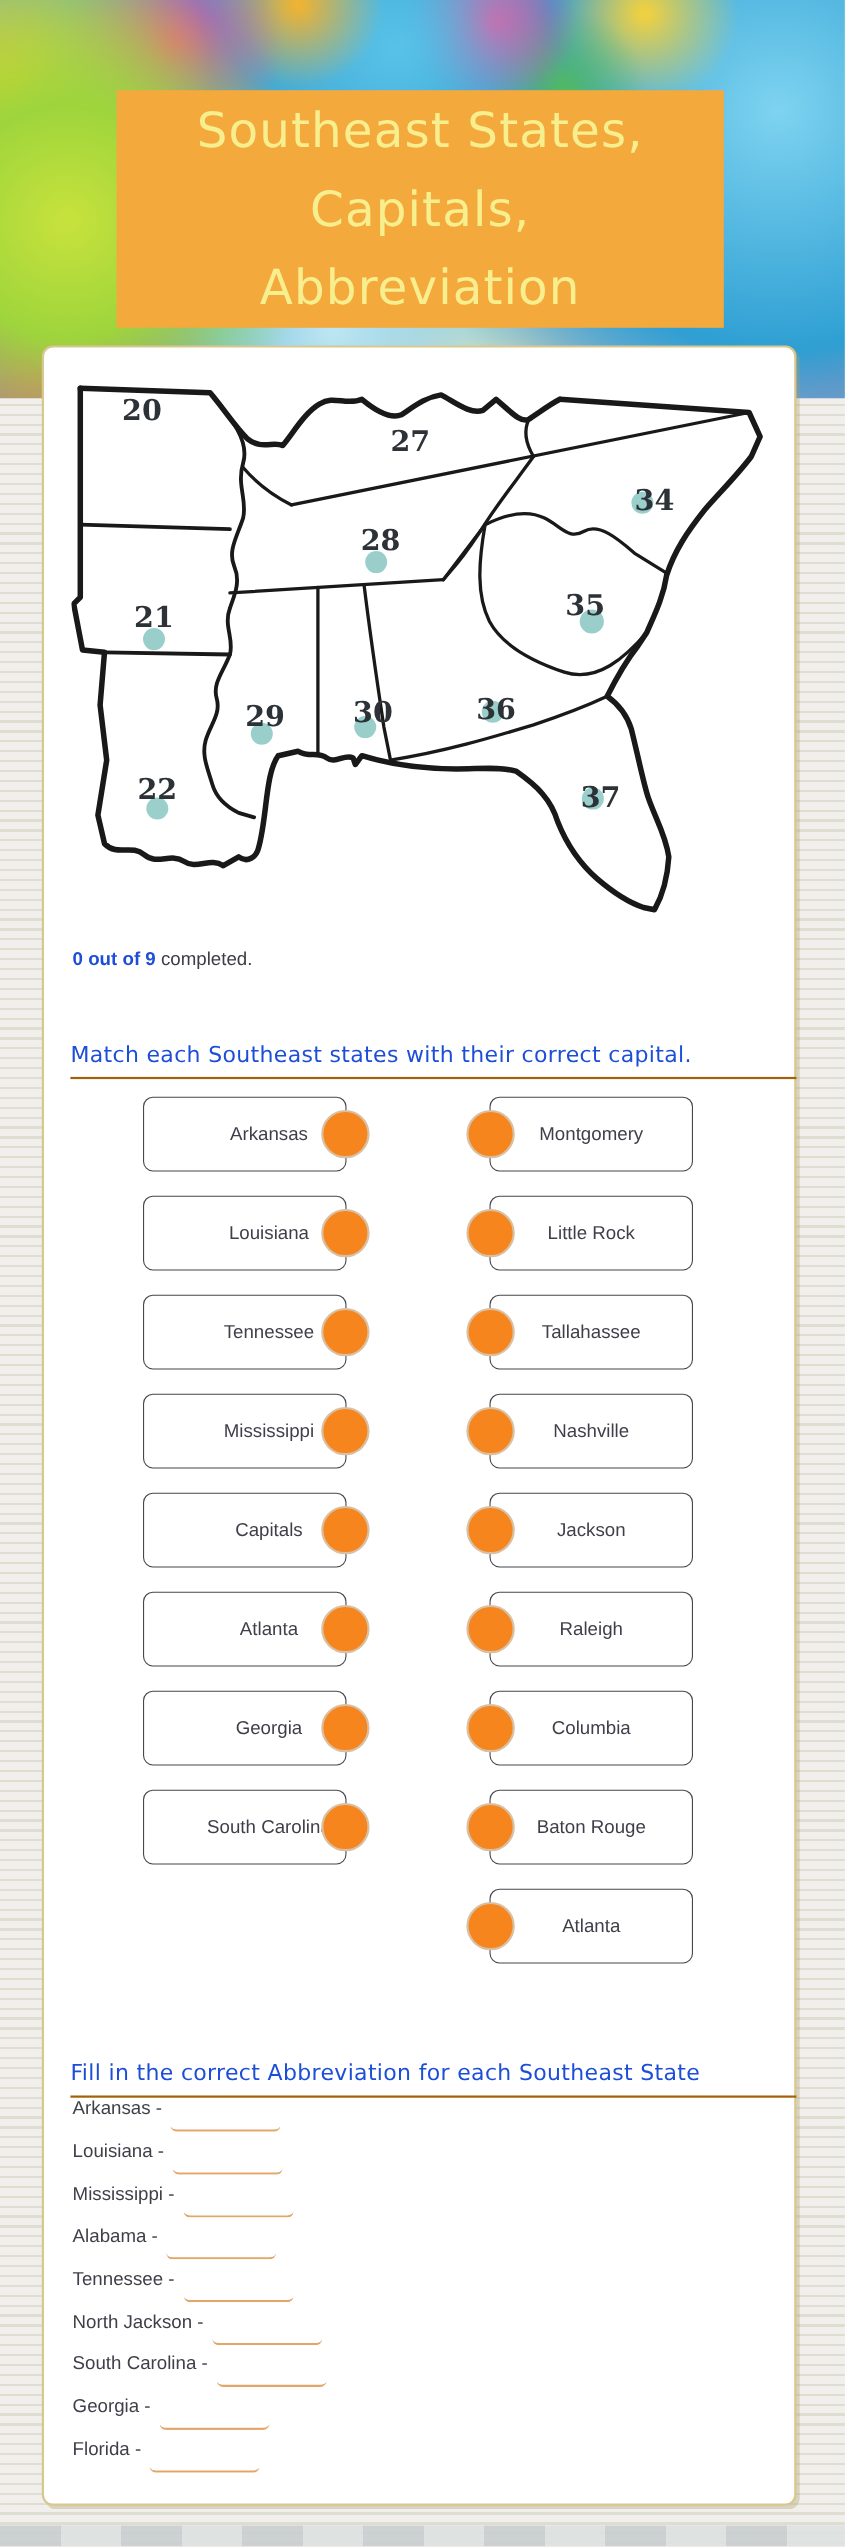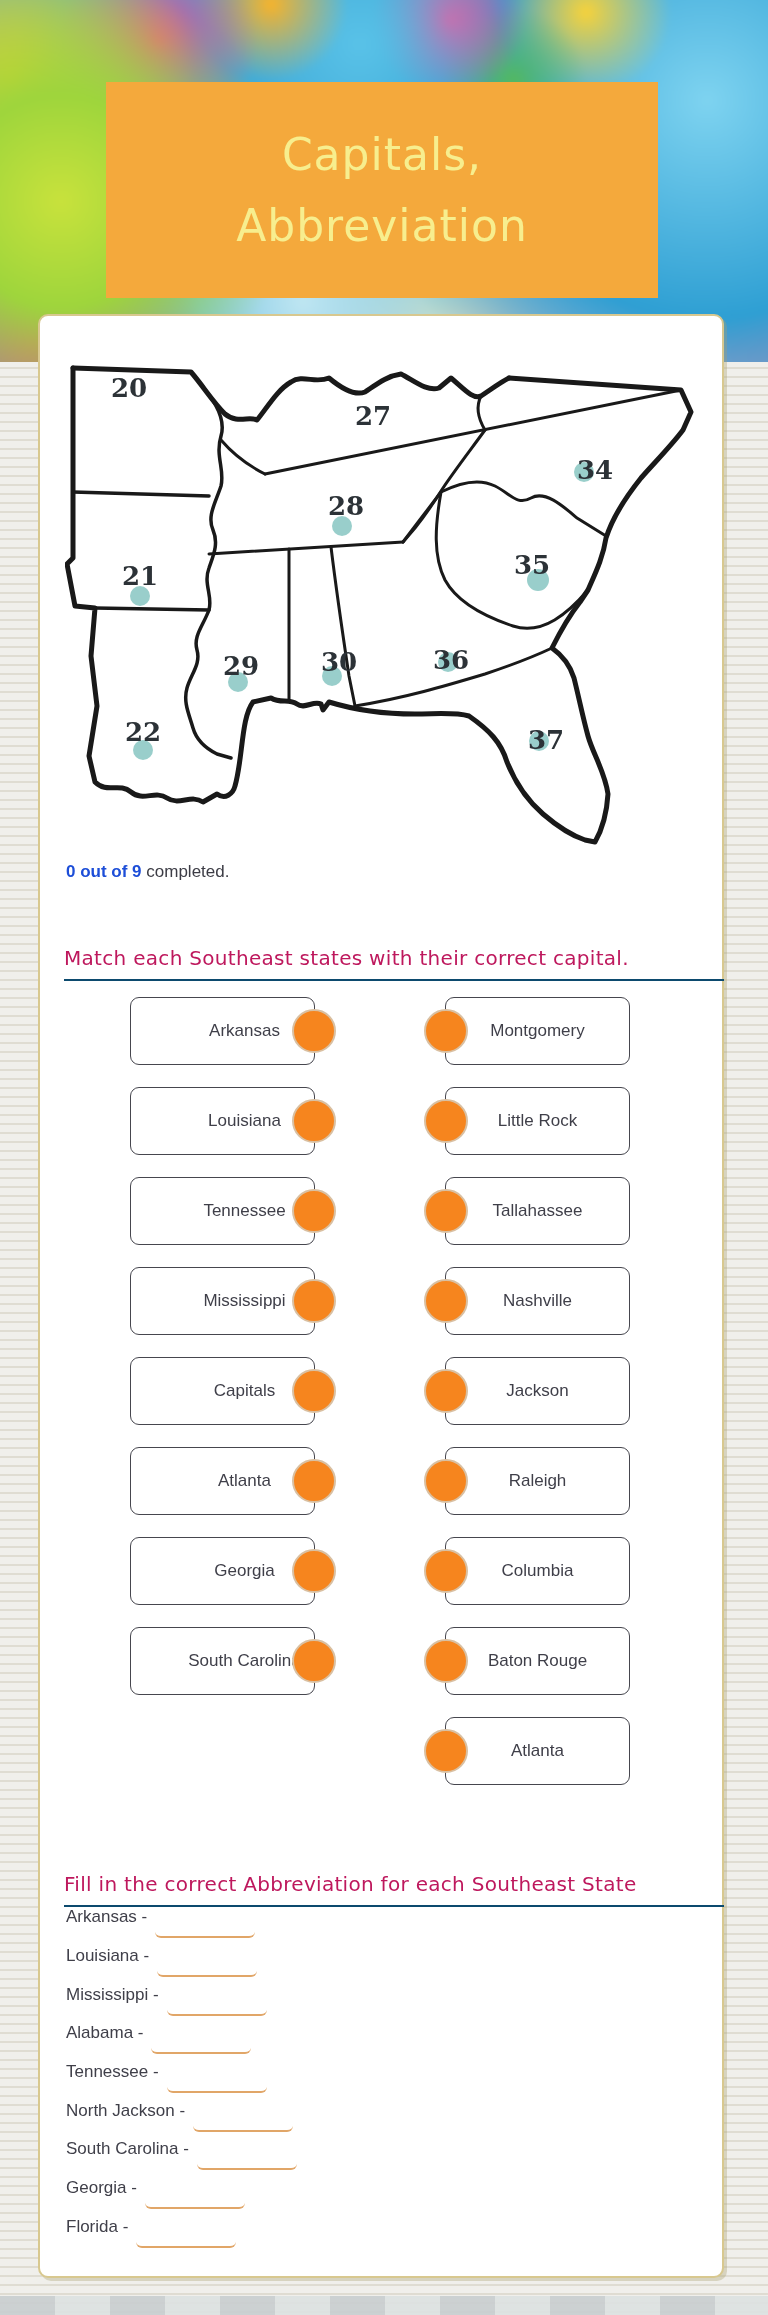--- a/index.html
+++ b/index.html
@@ -40,30 +40,30 @@
   .banner-line{
     font-size:44px;line-height:71px;font-weight:400;letter-spacing:1px;
     font-family:"DejaVu Sans", sans-serif;
   }
   .card{
     position:absolute;left:38px;top:314px;width:686px;height:1964px;
     background:#ffffff;border:2px solid #d8c88f;border-radius:10px;
     box-sizing:border-box;z-index:3;
     box-shadow:3px 3px 0 rgba(170,160,110,0.35);
   }
-  .map-wrap{position:absolute;left:25px;top:42px;width:660px;height:492px;}
+  .map-wrap{position:absolute;left:25px;top:27px;width:660px;height:492px;}
   .map-number{
     font-family:"DejaVu Serif", serif;font-weight:bold;font-size:26px;fill:#2c3237;
   }
   .progress{position:absolute;left:26px;top:546px;font-size:17px;color:#3c3c45;}
   .progress b{color:#1d4ed8;font-weight:bold;}
   .section-heading{
     position:absolute;left:24px;width:660px;
     font-family:"DejaVu Sans", sans-serif;font-size:20px;letter-spacing:0.3px;
-    color:#be185d;padding-bottom:9px;border-bottom:2px solid #0c4a6e;
+    color:#1d4ed8;padding-bottom:9px;border-bottom:2px solid #a16207;
   }
   .h-match{top:630px;}
   .h-fill{top:1556px;}
   .match-list{position:absolute;left:0;top:681px;width:680px;}
   .match-row{position:relative;height:90px;}
   .match-box{
     position:absolute;top:0;height:68px;width:185px;box-sizing:border-box;
     border:1.5px solid #46464e;border-radius:9px;background:#fff;
     display:flex;align-items:center;justify-content:center;
     font-size:17px;color:#3f3f49;
@@ -92,20 +92,21 @@
   }
 </style>
 </head>
 <body>
 
 <div class="photo-header">
   <div class="photo-inner"></div>
 </div>
 
 <div class="banner" style="background:#f4a93c;color:#f7ee8e;">
+  <div class="banner-line">Southeast States,</div>
   <div class="banner-line">Capitals,</div>
   <div class="banner-line">Abbreviation</div>
 </div>
 
 <div class="card">
 
   <div class="map-wrap">
     <svg width="660" height="492" viewBox="0 0 660 492">
       <g fill="none" stroke="#191919" stroke-linejoin="round" stroke-linecap="round">
 

